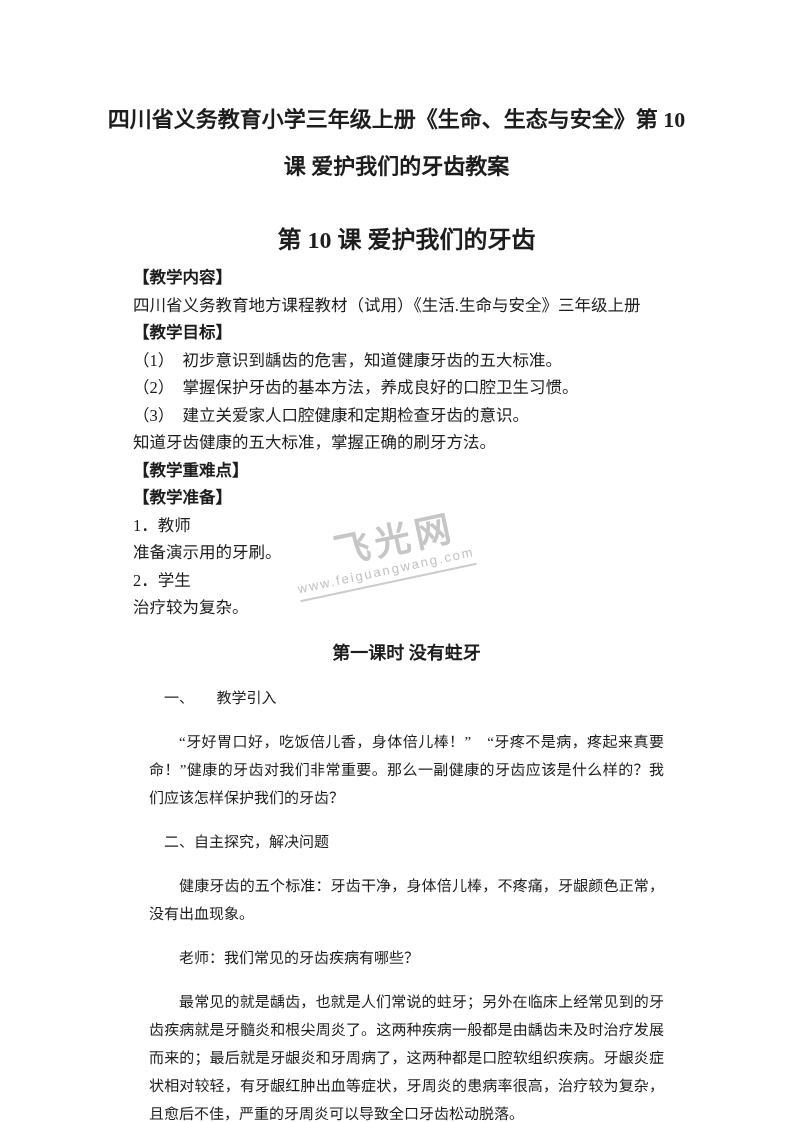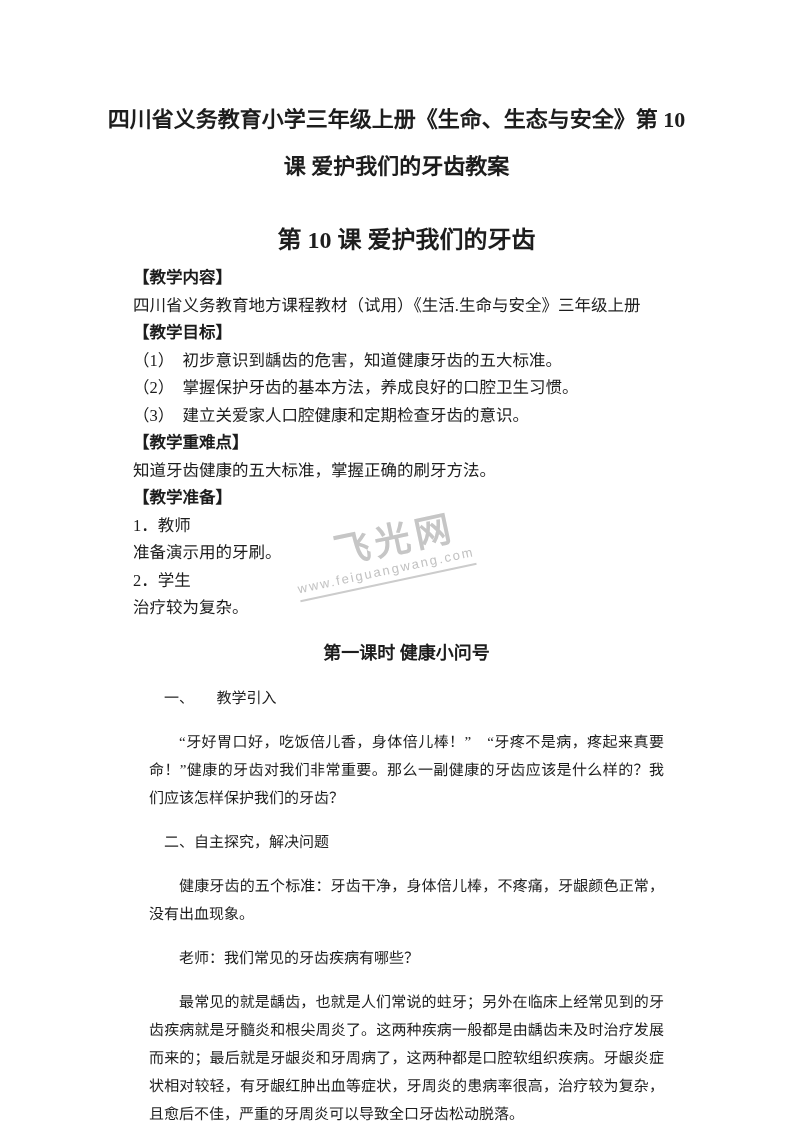--- a/index.html
+++ b/index.html
@@ -93,31 +93,31 @@
 
     <div class="sec1">
       <div class="line bold">【教学内容】</div>
       <div class="line">四川省义务教育地方课程教材（试用）《生活.生命与安全》三年级上册</div>
 
       <div class="line bold">【教学目标】</div>
       <div class="line">（1）　初步意识到龋齿的危害，知道健康牙齿的五大标准。</div>
       <div class="line">（2）　掌握保护牙齿的基本方法，养成良好的口腔卫生习惯。</div>
       <div class="line">（3）　建立关爱家人口腔健康和定期检查牙齿的意识。</div>
 
+      <div class="line">知道牙齿健康的五大标准，掌握正确的刷牙方法。</div>
       <div class="line bold">【教学重难点】</div>
-      <div class="line">知道牙齿健康的五大标准，掌握正确的刷牙方法。</div>
 
       <div class="line bold">【教学准备】</div>
       <div class="line">1．教师</div>
       <div class="line">准备演示用的牙刷。</div>
       <div class="line">2．学生</div>
       <div class="line">治疗较为复杂。</div>
     </div>
 
-    <h3 class="period-heading">第一课时 健康小问号</h3>
+    <h3 class="period-heading">第一课时 没有蛀牙</h3>
 
     <div class="period-body">
       <p class="step">一、　　教学引入</p>
       <p class="para">“牙好胃口好，吃饭倍儿香，身体倍儿棒！”　“牙疼不是病，疼起来真要命！”健康的牙齿对我们非常重要。那么一副健康的牙齿应该是什么样的？我们应该怎样保护我们的牙齿？</p>
       <p class="step">二、自主探究，解决问题</p>
       <p class="para">健康牙齿的五个标准：牙齿干净，身体倍儿棒，不疼痛，牙龈颜色正常，没有出血现象。</p>
       <p class="para">老师：我们常见的牙齿疾病有哪些？</p>
       <p class="para">最常见的就是龋齿，也就是人们常说的蛀牙；另外在临床上经常见到的牙齿疾病就是牙髓炎和根尖周炎了。这两种疾病一般都是由龋齿未及时治疗发展而来的；最后就是牙龈炎和牙周病了，这两种都是口腔软组织疾病。牙龈炎症状相对较轻，有牙龈红肿出血等症状，牙周炎的患病率很高，治疗较为复杂，且愈后不佳，严重的牙周炎可以导致全口牙齿松动脱落。</p>
     </div>
 

